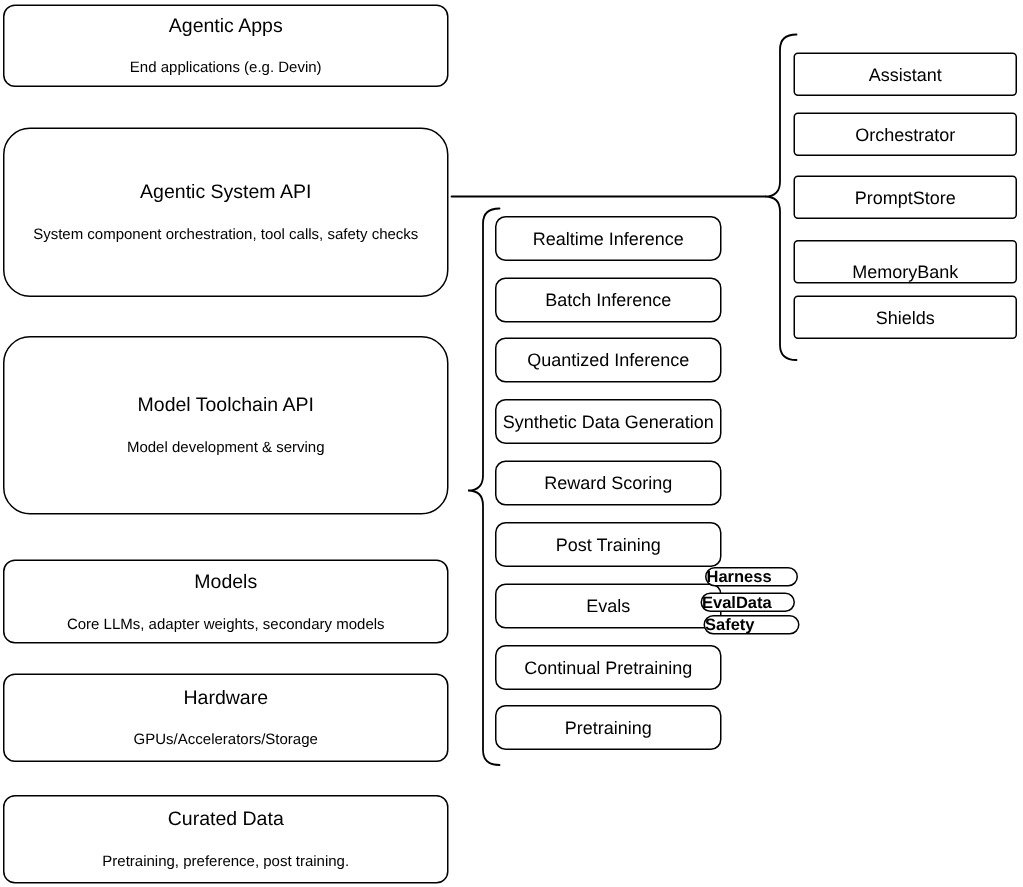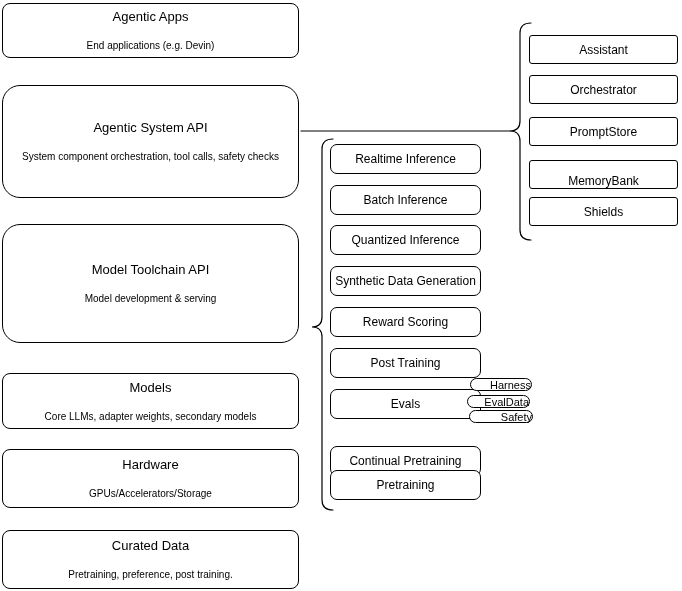--- a/index.html
+++ b/index.html
@@ -46,23 +46,24 @@
   }
   .pill {
     position: absolute;
     box-sizing: border-box;
     border: 1px solid #000000;
     background: #ffffff;
     border-radius: 8px;
     font-size: 11px;
     display: flex;
     align-items: center;
-    justify-content: flex-end;
+    justify-content: flex-start;
     text-align: center;
     z-index: 3;
+    font-weight: bold;
   }
   .node { z-index: 2; gap: 12px; }
 </style>
 </head>
 <body>
 
 <div id="canvas">
 
   <svg id="connectors" viewBox="0 0 682 591" xmlns="http://www.w3.org/2000/svg">
     <path d="M 301 131 L 510 131" stroke="#000000" stroke-width="1.2" fill="none" stroke-linecap="round"></path>
@@ -109,34 +110,34 @@
   </div>
   <div class="node mid-box" style="top:307px;">
     <span>Reward Scoring</span>
   </div>
   <div class="node mid-box" style="top:348px;">
     <span>Post Training</span>
   </div>
   <div class="node mid-box" style="top:389px;">
     <span>Evals</span>
   </div>
-  <div class="node mid-box" style="top:446px;">
+  <div class="node mid-box" style="top:430px;">
     <span>Continual Pretraining</span>
   </div>
   <div class="node mid-box" style="top:470px;">
     <span>Pretraining</span>
   </div>
 
   <div class="pill" style="left:470px;top:378px;width:62px;height:13px;">
     <span>Harness</span>
   </div>
   <div class="pill" style="left:467px;top:395px;width:63px;height:13px;">
     <span>EvalData</span>
   </div>
-  <div class="pill" style="left:469px;top:410px;width:64px;height:13px;padding-left:38px;">
+  <div class="pill" style="left:469px;top:410px;width:64px;height:13px;">
     <span>Safety</span>
   </div>
 
   <div class="node right-box" style="top:35px;">
     <span>Assistant</span>
   </div>
   <div class="node right-box" style="top:75px;text-align:center;">
     <span>Orchestrator</span>
   </div>
   <div class="node right-box" style="top:117px;">

